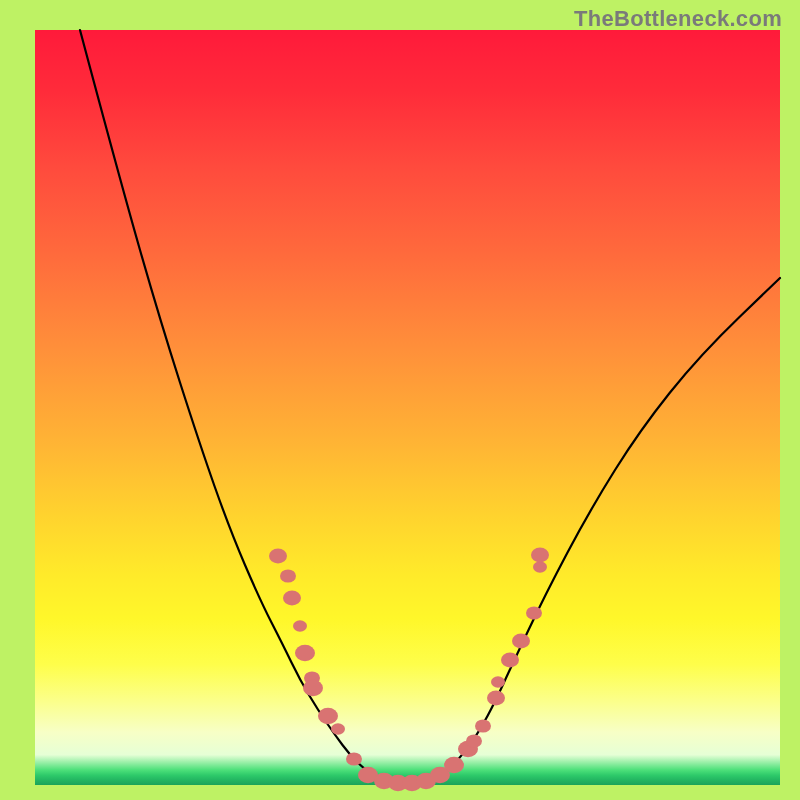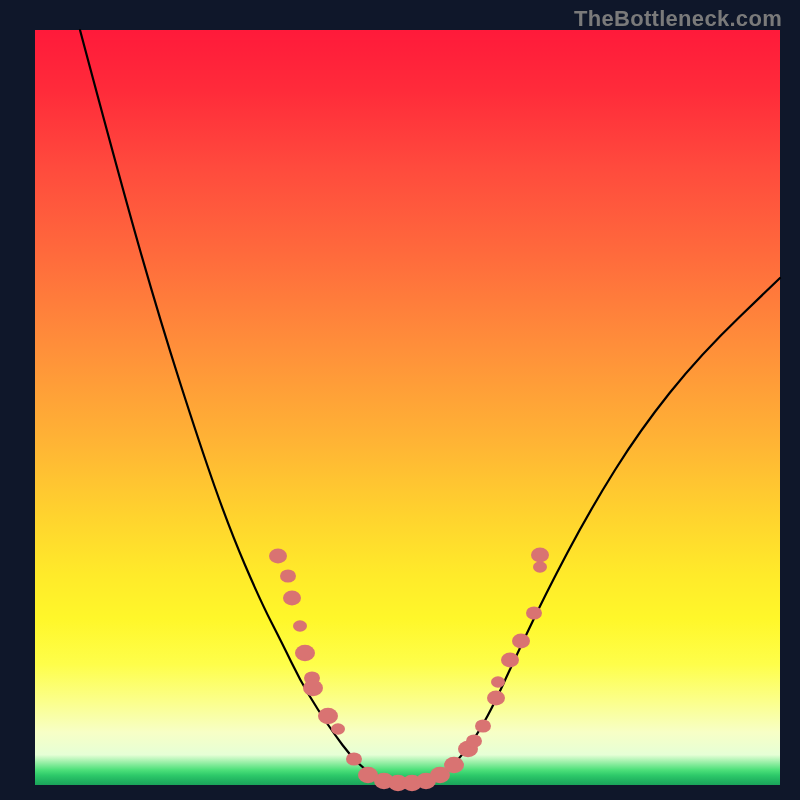--- a/index.html
+++ b/index.html
@@ -9,21 +9,21 @@
     height: 800px;
     background: #000000;
     overflow: hidden;
   }
   .frame {
     position: absolute;
     left: 0;
     top: 0;
     width: 800px;
     height: 800px;
-    background: #0f172a;
+    background: #bef264;
   }
   .plot {
     position: absolute;
     left: 35px;
     top: 30px;
     width: 745px;
     height: 755px;
     background: linear-gradient(to bottom,
       #ff1a3a 0%,
       #ff2b3a 8%,

